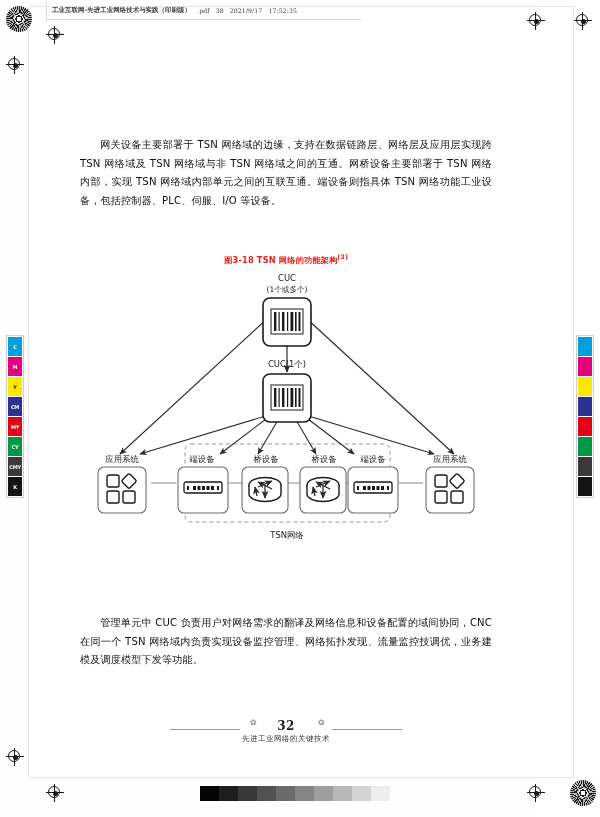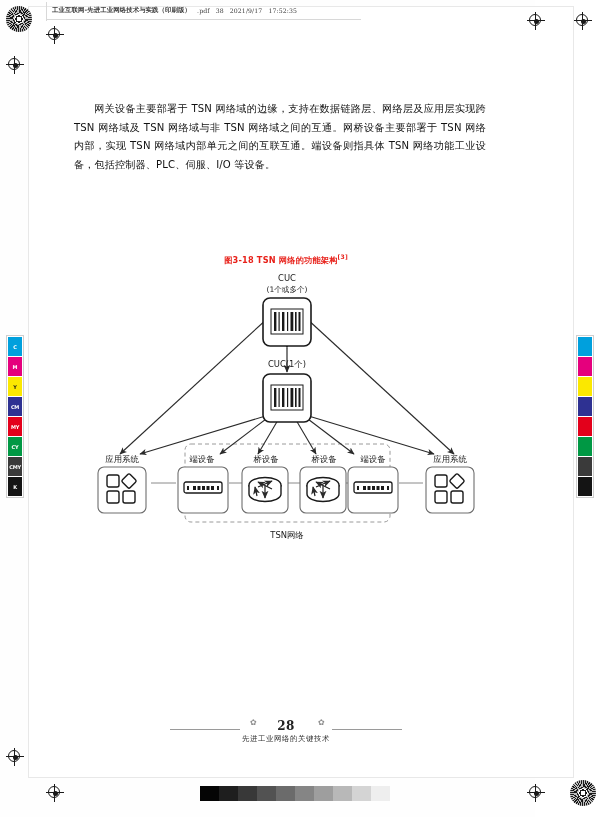--- a/index.html
+++ b/index.html
@@ -112,22 +112,23 @@
   .grayramp {
     position: absolute;
     display: flex;
     border: 0;
   }
   .gray-step { width: 19px; height: 15px; }
 
   
   .doc-body {
     position: absolute;
-    left: 74px;
+    left: 80px;
     width: 412px;
+    margin-top: 36px;
   }
   p.para {
     margin: 0 0 0 0;
     font-family: "DejaVu Sans", "Liberation Sans", sans-serif;
     font-size: 10.1px;
     line-height: 18.6px;
     color: #111111;
     text-align: justify;
     text-indent: 2em;
     letter-spacing: 0.15px;
@@ -430,24 +431,25 @@
       <g transform="translate(355,207)">
         <rect x="0" y="0" width="12" height="12" rx="2" fill="#fff" stroke="#1a1a1a" stroke-width="1.4"></rect>
         <rect x="0" y="16" width="12" height="12" rx="2" fill="#fff" stroke="#1a1a1a" stroke-width="1.4"></rect>
         <rect x="16" y="16" width="12" height="12" rx="2" fill="#fff" stroke="#1a1a1a" stroke-width="1.4"></rect>
         <rect x="16.5" y="0.5" width="11" height="11" rx="1.8" fill="#fff" stroke="#1a1a1a" stroke-width="1.4" transform="rotate(45 22 6)"></rect>
       </g>
     </svg>
   </div>
 
   <div class="doc-body" style="top:578px;">
+    <p class="para">管理单元中 CUC 负责用户对网络需求的翻译及网络信息和设备配置的域间协同，CNC 在同一个 TSN 网络域内负责实现设备监控管理、网络拓扑发现、流量监控技调优，业务建模及调度模型下发等功能。</p>
   </div>
 
   <div class="footer" style="top:705px;">
     <div class="footer-rule-l" style="left:90px;"></div>
     <div class="footer-rule-r" style="left:252px;"></div>
     <div class="footer-orn" style="left:170px;">✿</div>
     <div class="footer-orn" style="left:238px;">✿</div>
-    <div class="footer-num" style="margin-top:14px;">28</div>
+    <div class="footer-num" style="margin-top:14px;">32</div>
     <div class="footer-text">先进工业网络的关键技术</div>
   </div>
 
 </div>
 
 </body></html>

